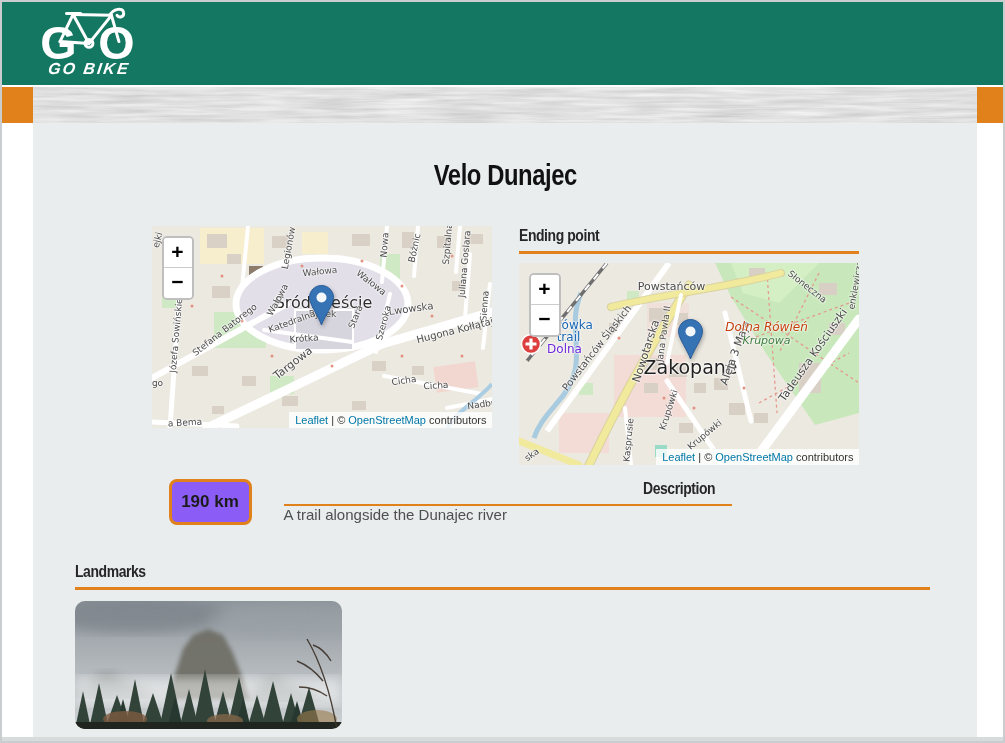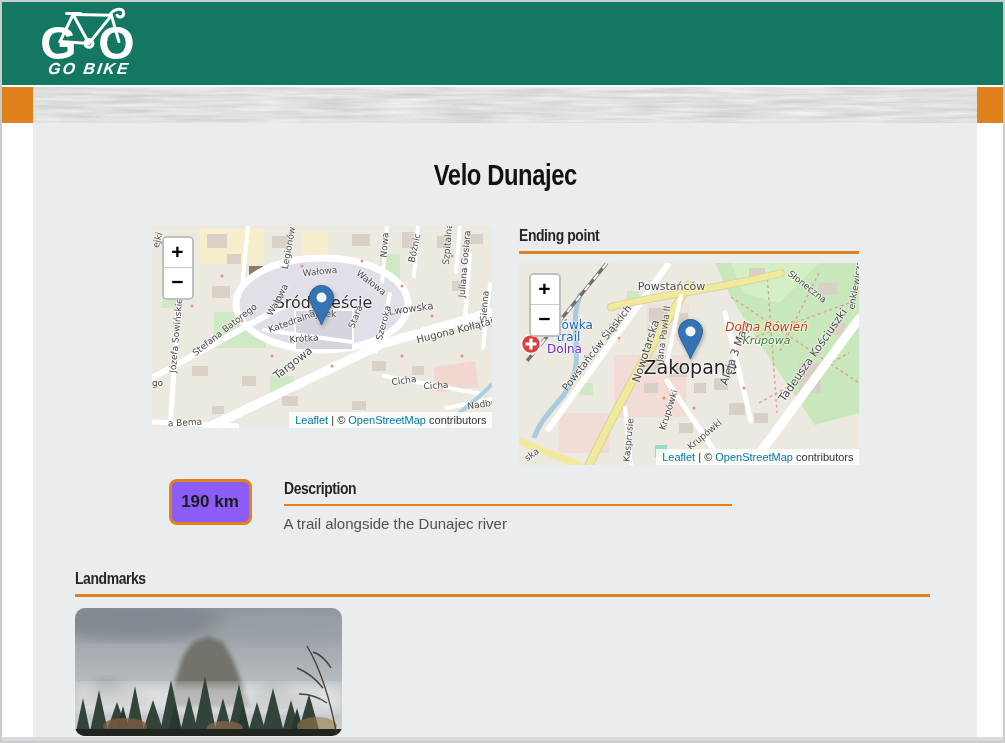--- a/index.html
+++ b/index.html
@@ -48,22 +48,22 @@
   .zoomctl a:first-child{border-bottom:1px solid #ccc;}
   .attrib{position:absolute;right:0;bottom:0;background:rgba(255,255,255,.8);font-size:11px;color:#333;padding:2px 5px 2px 6px;white-space:pre;}
   .attrib a{color:var(--link);text-decoration:none;cursor:pointer;}
   .redcross{position:absolute;}
 
   
   .stats{display:flex;align-items:flex-start;margin-top:14px;}
   .badge{margin-left:17px;width:83px;height:46px;border:3px solid var(--orange);border-radius:8px;background:#8b5cf6;
     display:flex;align-items:center;justify-content:center;font-weight:bold;font-size:17px;color:#1c1c1c;flex:none;}
   .desc{margin-left:32px;width:448px;}
-  .desc h2{border-bottom-width:2px;}
-  .desc p{margin-top:9px;font-size:15px;color:#4f4f4f;}
+  .desc h2{border-bottom-width:2px;text-align:right;}
+  .desc p{font-size:15px;color:#4f4f4f;}
 
   
   .landmarks{margin:37px 47px 0 42px;}
   .photo{margin-top:11px;width:267px;height:128px;border-radius:10px;overflow:hidden;}
   .photo svg{display:block;}
 
   .bottom-strip{height:4px;background:#d8dbdc;flex:none;}
 </style>
 </head>
 <body>

